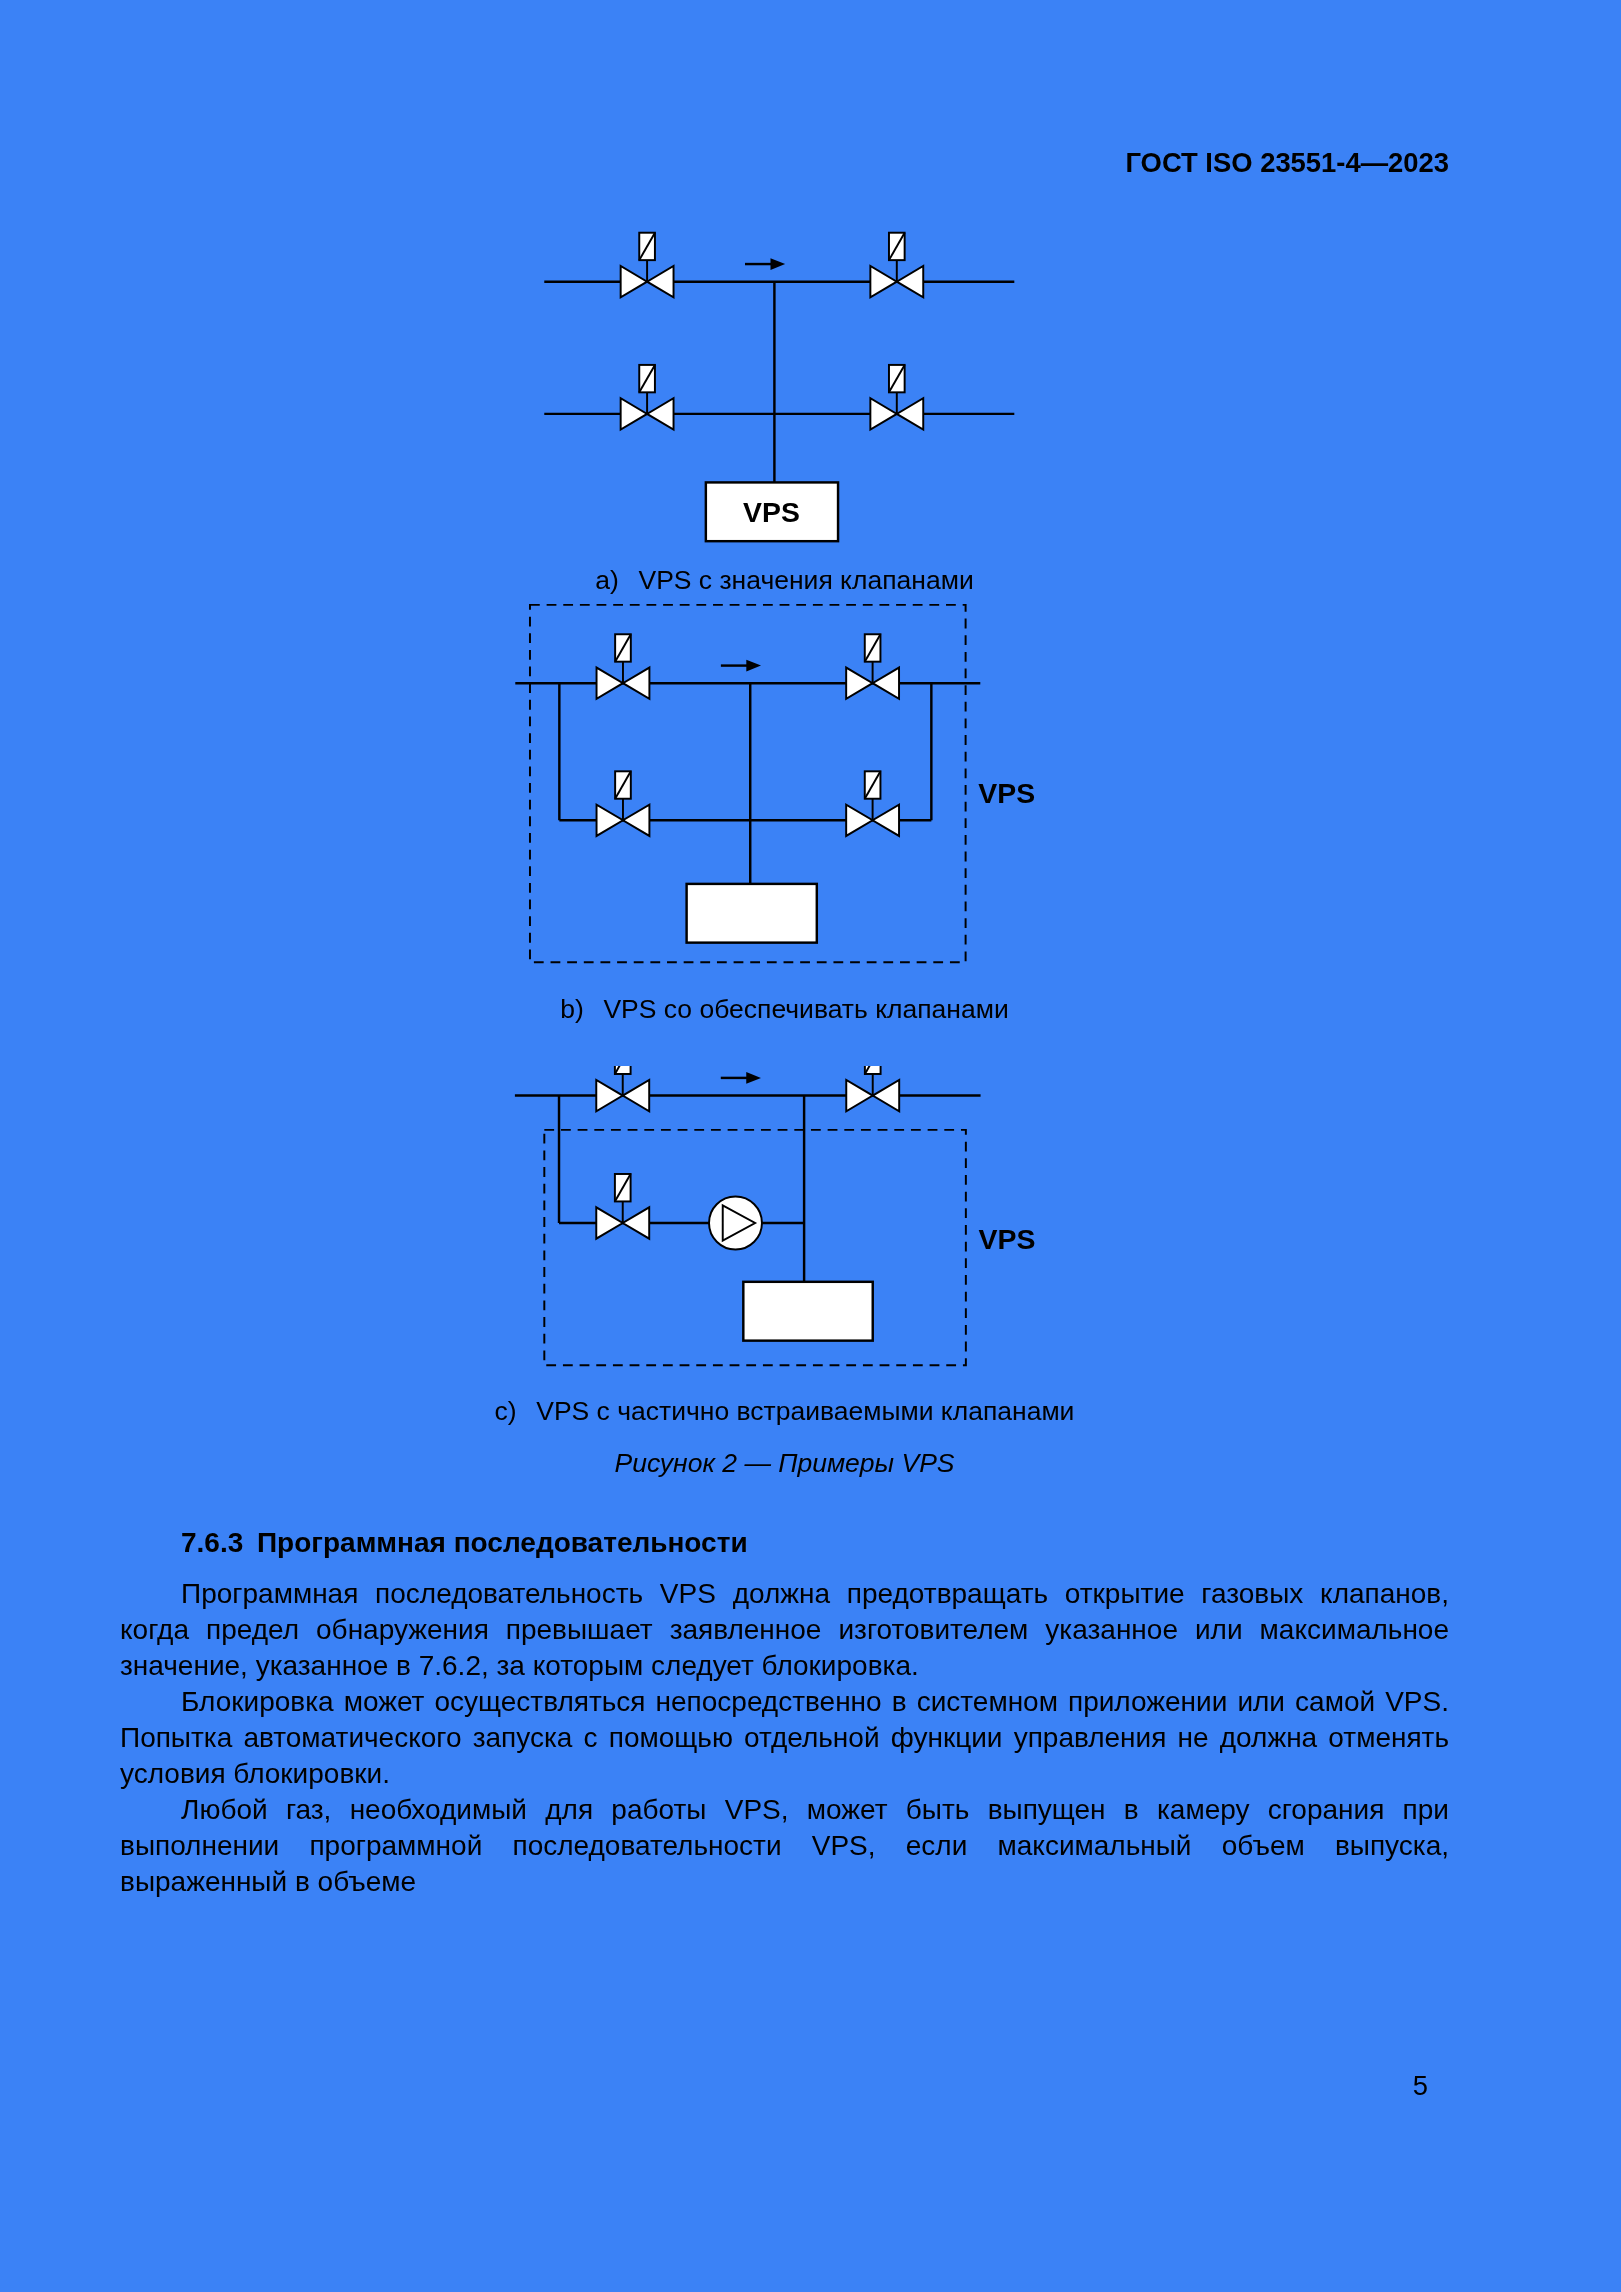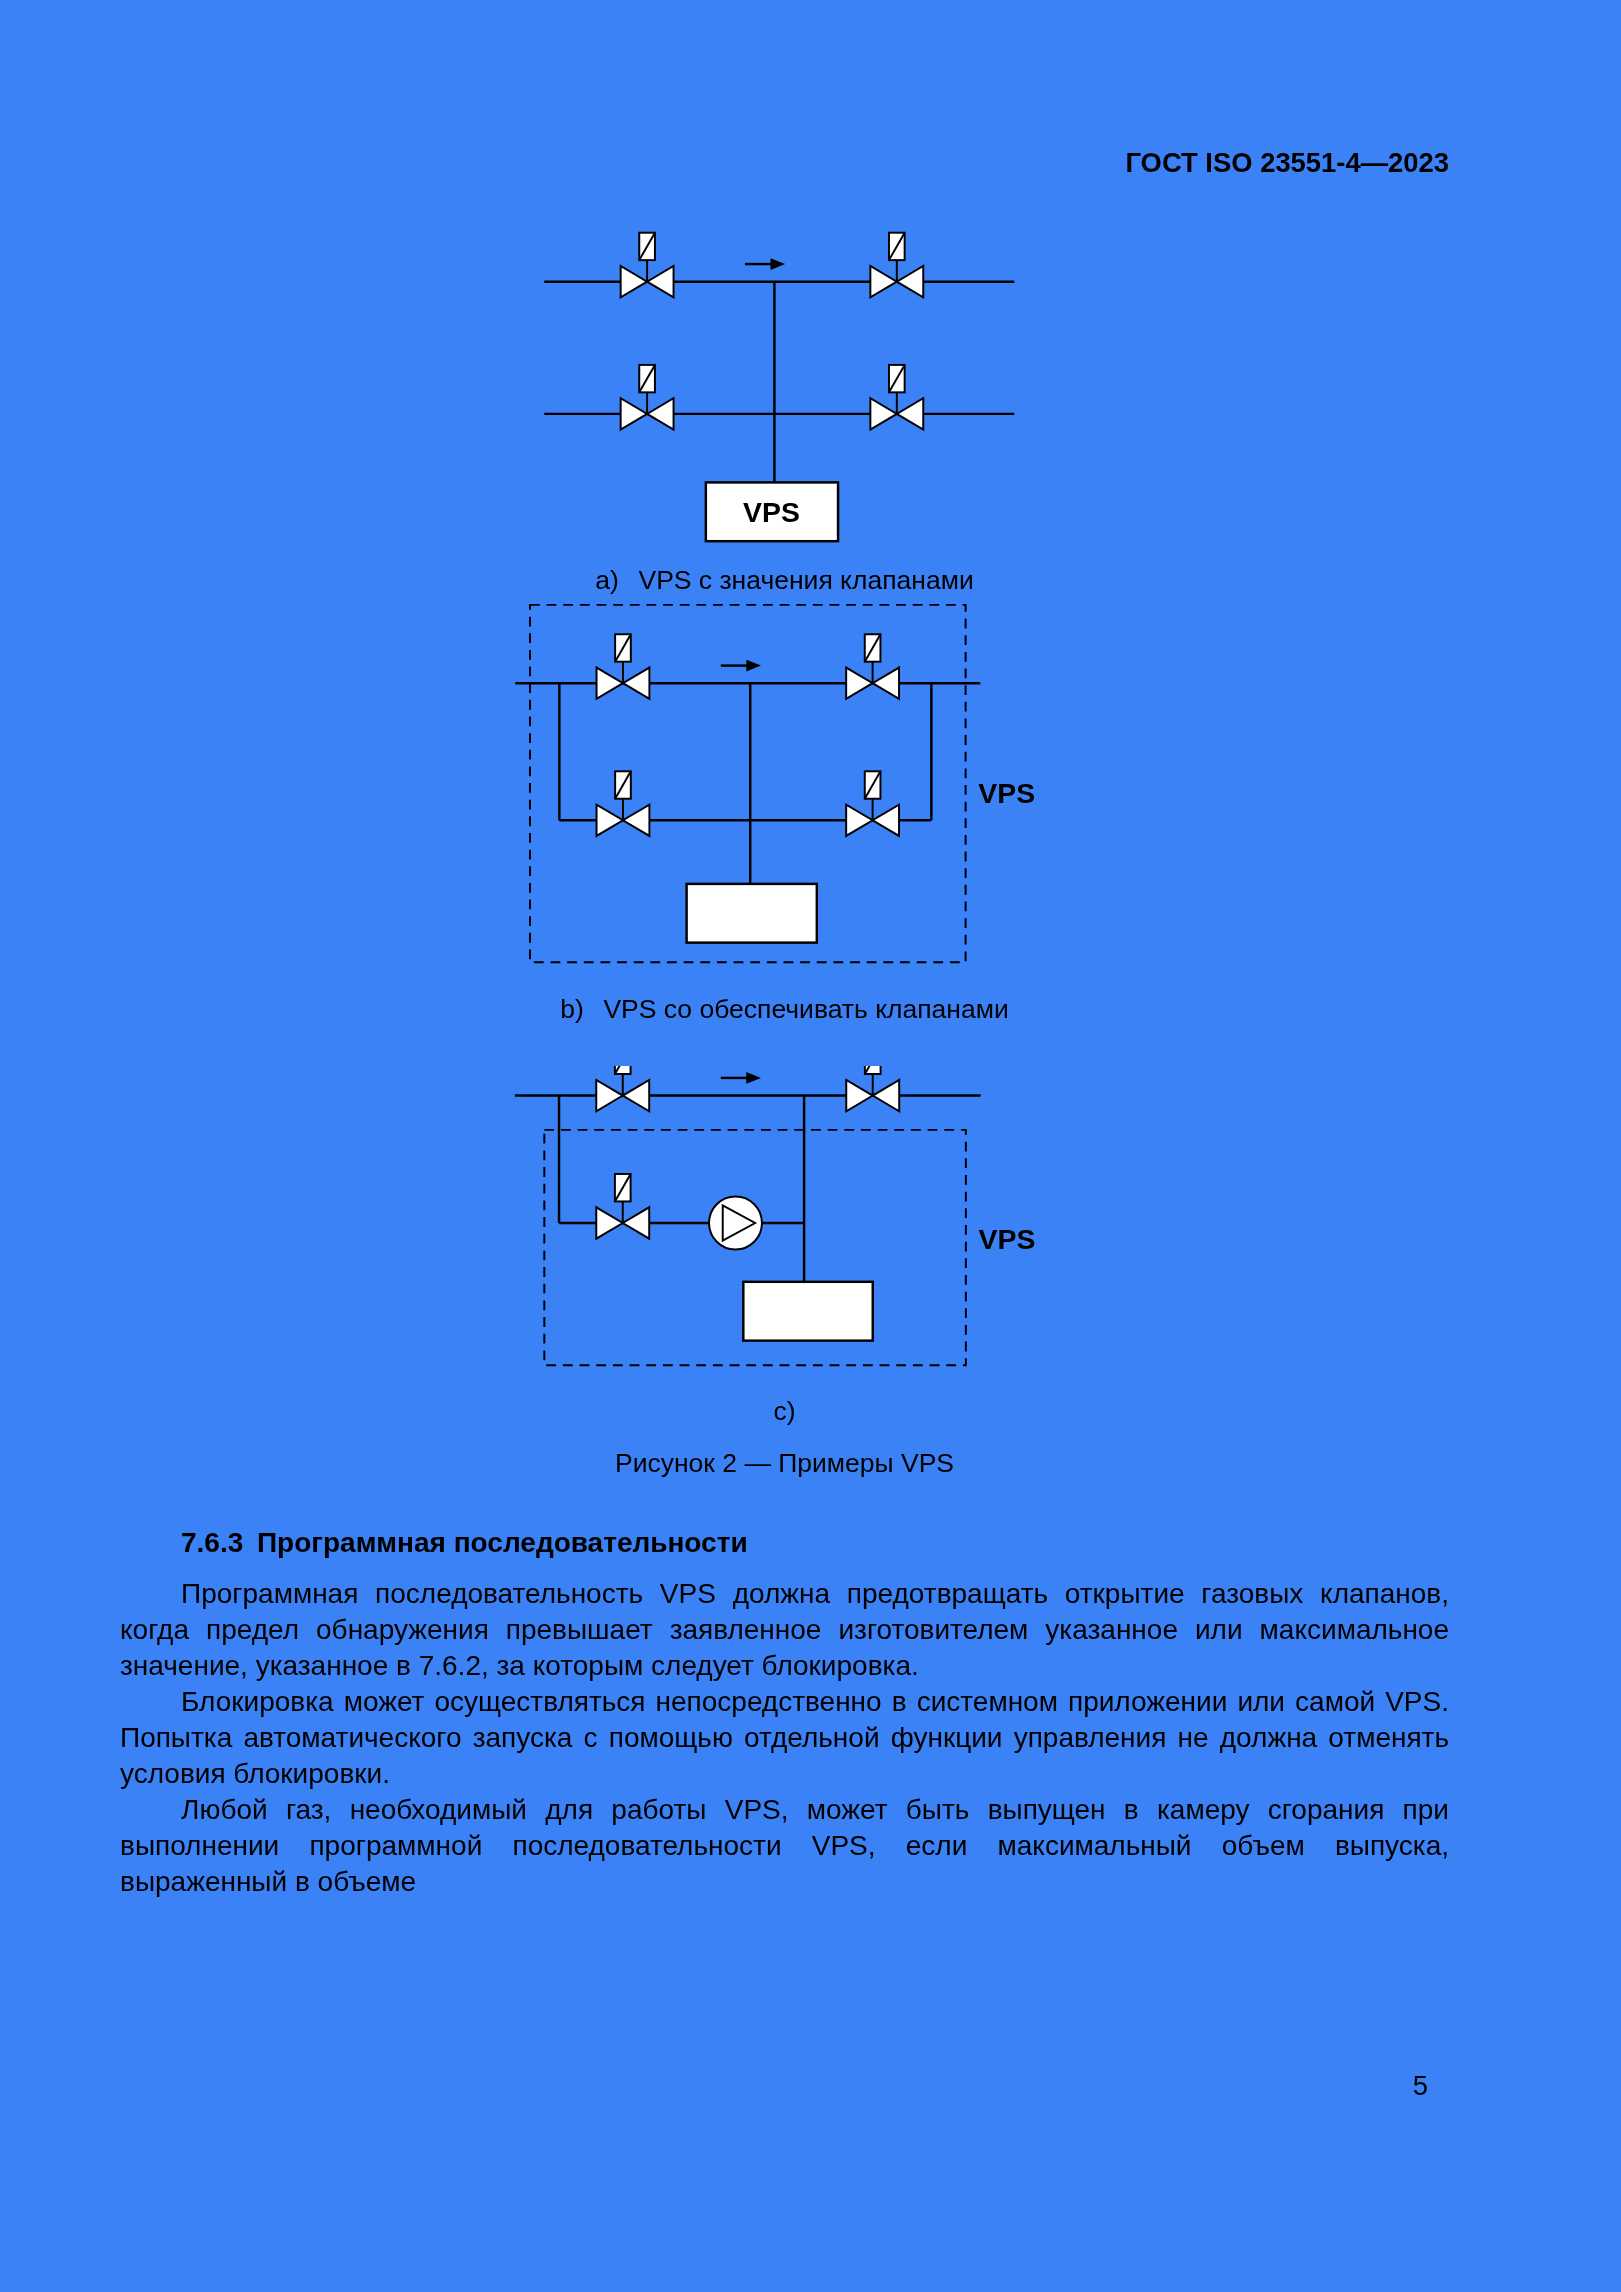--- a/index.html
+++ b/index.html
@@ -18,21 +18,21 @@
   #diagC { left:510px; top:1066px; }
   .caption {
     position:absolute; left:120px; width:1329px;
     display:flex; justify-content:center; gap:19.6px; font-size:26.5px;
   }
   #capA { top:565px; }
   #capB { top:994px; }
   #capC { top:1396px; }
   .fig-title {
     position:absolute; left:120px; top:1448px; width:1329px;
-    text-align:center; font-size:26.5px;
+    text-align:center; font-size:26.5px;font-style:italic;
   }
   .textblock {
     position:absolute; left:120px; top:1500px; width:1329px;
     font-size:28px; line-height:36px; text-align:justify;
   }
   .textblock p { text-indent:61px; margin:0; }
   .textblock p.heading { font-weight:bold; margin:24.5px 0 15.7px 0; }
   .heading .htitle { margin-left:13.7px; }
   sup.s { font-size:0.62em; vertical-align:baseline; position:relative; top:-0.45em; }
   .pagenum {
@@ -121,20 +121,21 @@
     <use href="#arrow" x="215" y="12"></use>
     <use href="#valve" x="115" y="30"></use>
     <use href="#valve" x="370" y="30"></use>
     <use href="#valve" x="115" y="160"></use>
     <use href="#pump" x="230" y="160"></use>
     <rect class="box" x="238" y="220" width="132" height="60"></rect>
     <text class="vps" x="478" y="187" text-anchor="start">VPS</text>
   </svg>
   <div id="capC" class="caption">
     <span>c)</span>
+    <span>VPS с частично встраиваемыми клапанами</span>
   </div>
 
   <div class="fig-title">Рисунок 2 — Примеры VPS</div>
 
   <div class="textblock">
     <p class="heading"><span>7.6.3</span><span class="htitle">Программная последовательности</span></p>
     <p>Программная последовательность VPS должна предотвращать открытие газовых клапанов, когда предел обнаружения превышает заявленное изготовителем указанное или максимальное значение, указанное в 7.6.2, за которым следует блокировка.</p>
     <p>Блокировка может осуществляться непосредственно в системном приложении или самой VPS. Попытка автоматического запуска с помощью отдельной функции управления не должна отменять условия блокировки.</p>
     <p>Любой газ, необходимый для работы VPS, может быть выпущен в камеру сгорания при выполнении программной последовательности VPS, если максимальный объем выпуска, выраженный в объеме</p>
   </div>

